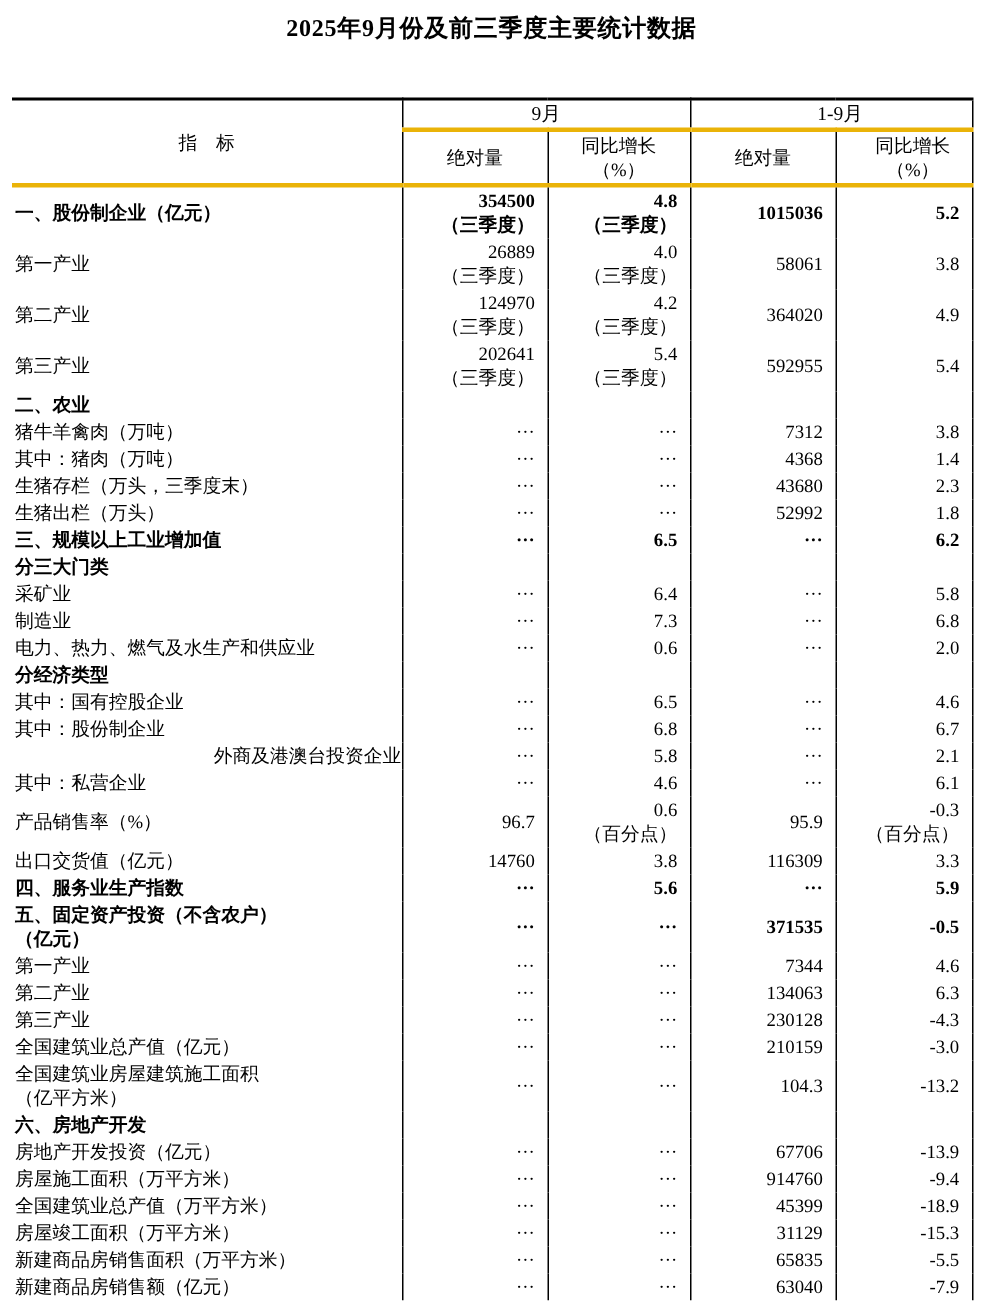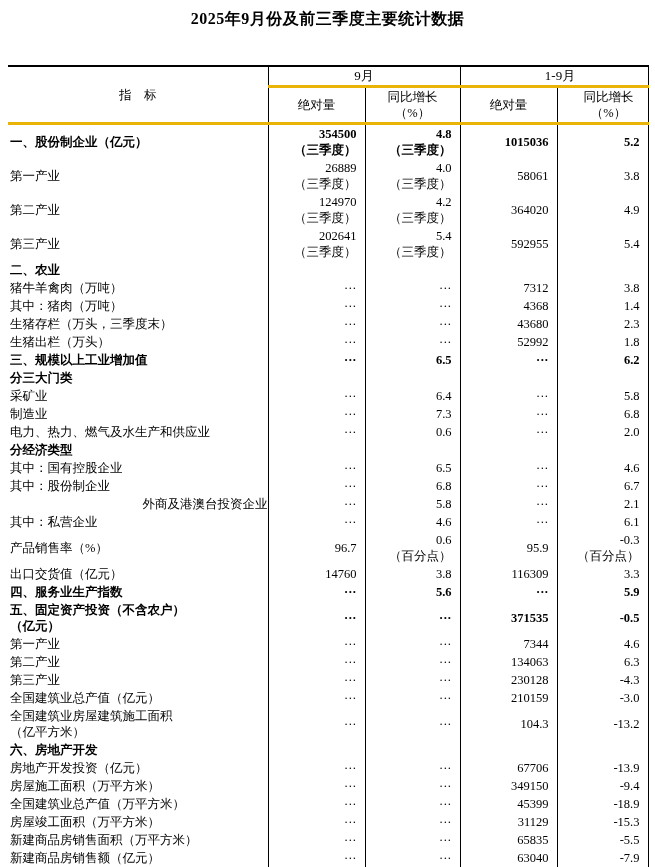--- a/index.html
+++ b/index.html
@@ -595,21 +595,21 @@
           <td class="lab">
             <div>房屋施工面积（万平方米）</div>
           </td>
           <td class="val bl">
             <div>···</div>
           </td>
           <td class="val bl">
             <div>···</div>
           </td>
           <td class="val bl">
-            <div>349150</div>
+            <div>914760</div>
           </td>
           <td class="val bl br">
             <div>-9.4</div>
           </td>
         </tr>
         <tr>
           <td class="lab">
             <div>全国建筑业总产值（万平方米）</div>
           </td>
           <td class="val bl">

